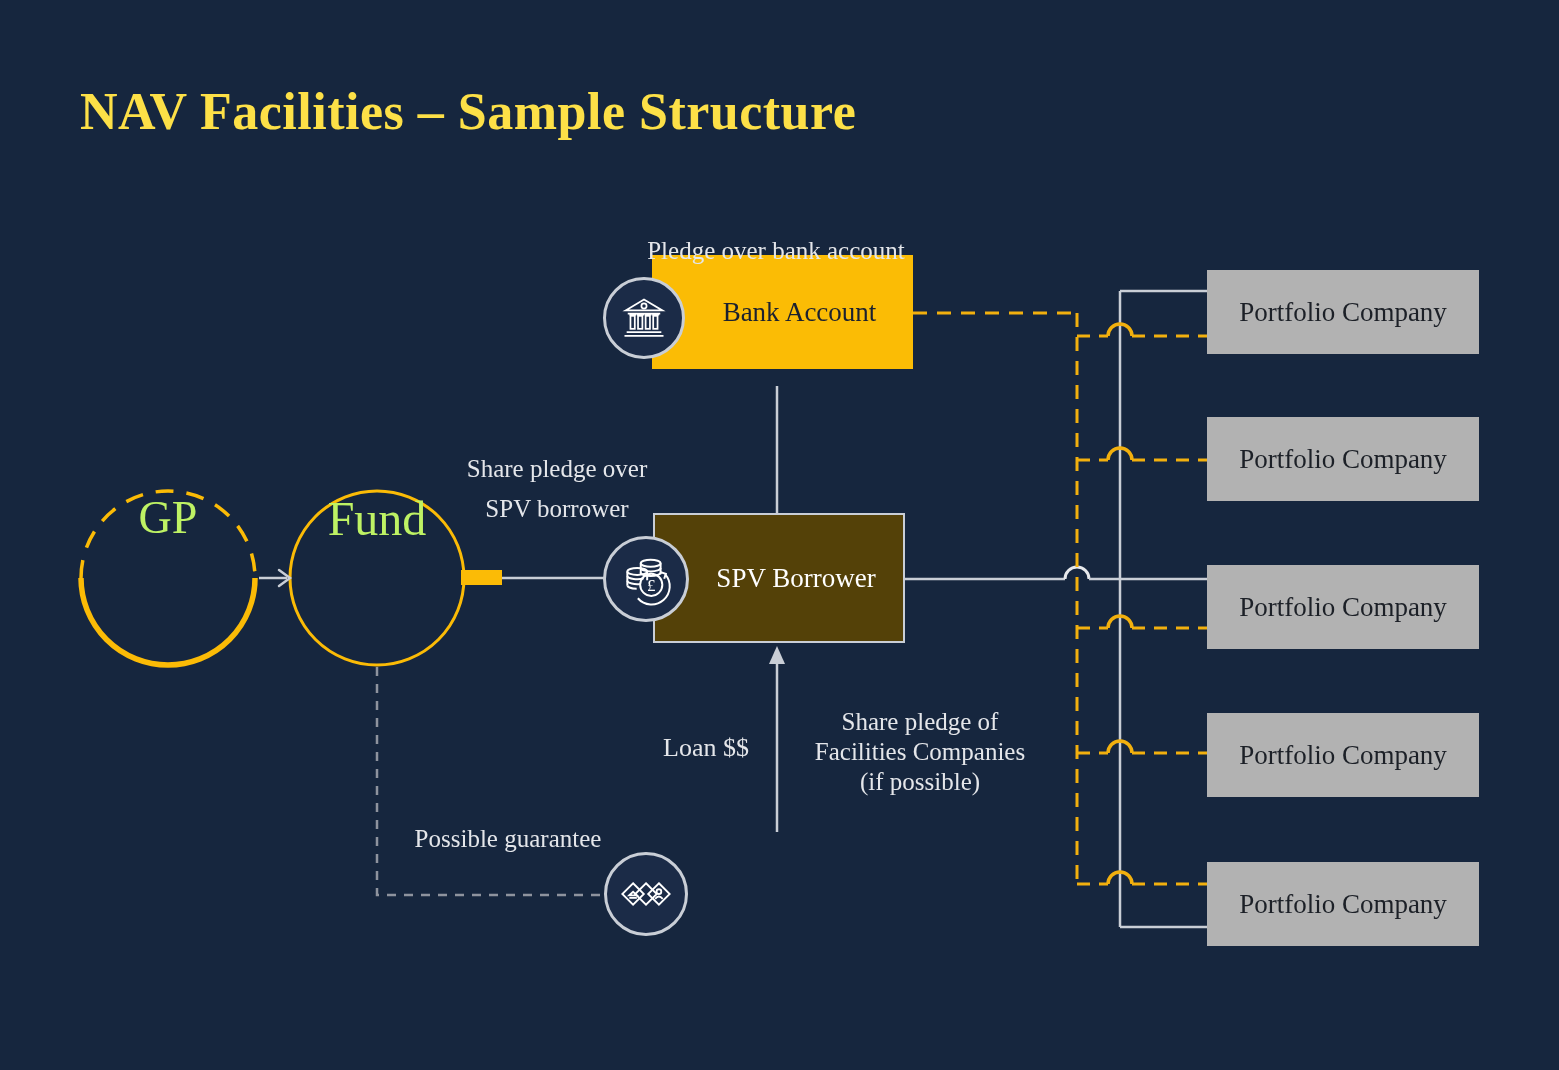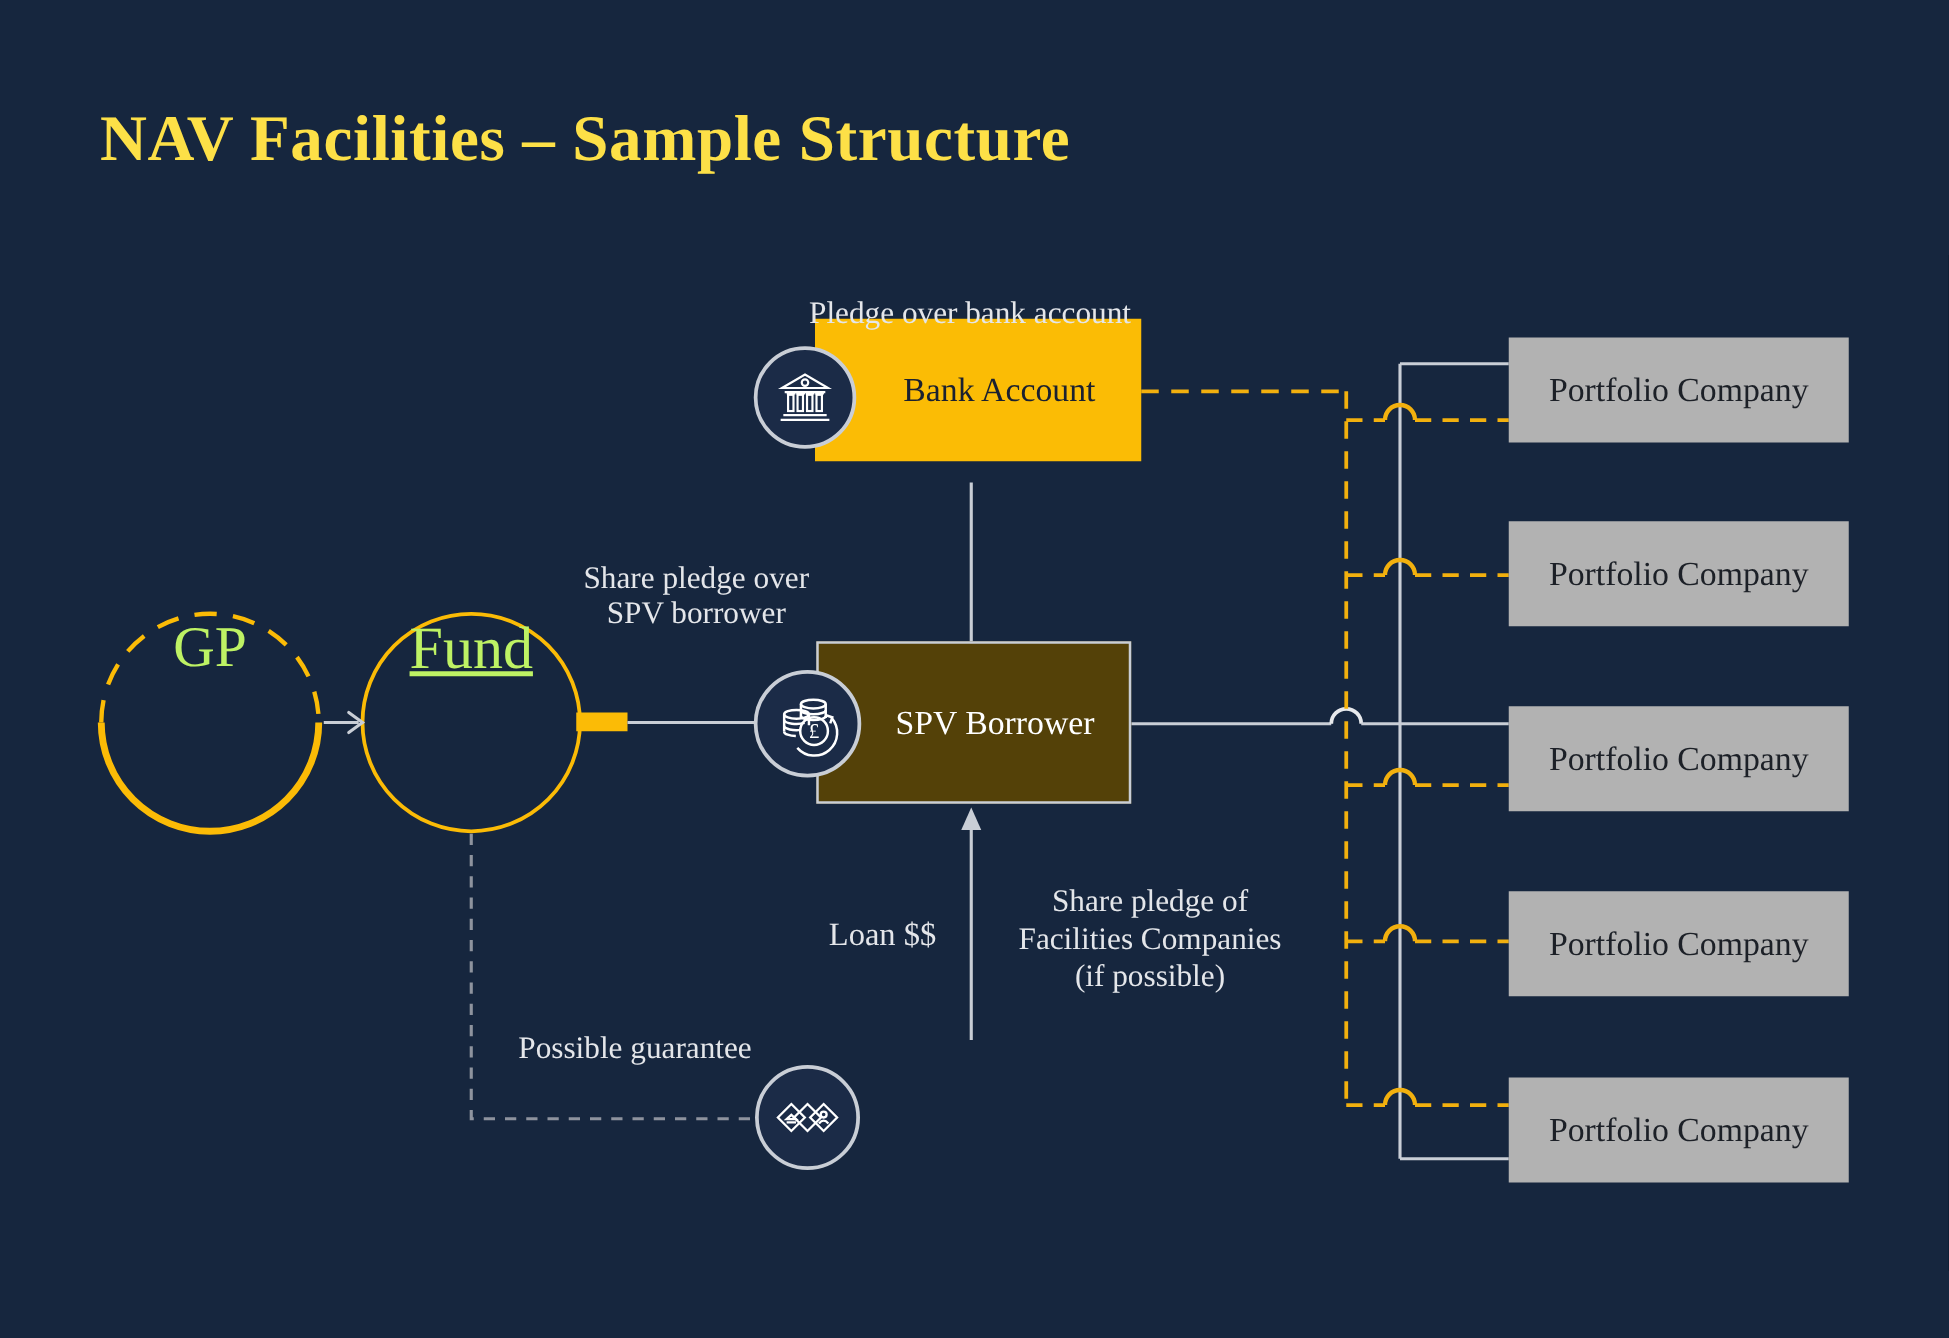--- a/index.html
+++ b/index.html
@@ -28,35 +28,35 @@
   .portfolio-box{
     left:1207px;width:272px;height:84px;background:#B2B2B2;color:#1C2027;
     display:flex;align-items:center;justify-content:center;font-size:27px;
   }
 
   .circle-node{
     border-radius:50%;display:flex;justify-content:center;
     color:#bef264;
   }
   #gp-node{left:81px;top:491px;width:174px;height:174px;font-size:46px;}
-  #fund-node{left:290px;top:491px;width:174px;height:174px;font-size:48px;text-decoration:underline;}
+  #fund-node{left:290px;top:491px;width:174px;height:174px;font-size:48px;}
 
   .icon-circle{
     border-radius:50%;background:#1B2B47;border:3px solid #C9CED6;
     display:flex;align-items:center;justify-content:center;box-sizing:border-box;
   }
   #bank-icon-circle{left:603px;top:277px;width:82px;height:82px;}
   #spv-icon-circle{left:603px;top:536px;width:86px;height:86px;}
   #lender-icon-circle{left:604px;top:852px;width:84px;height:84px;}
 
   .edge-label{
     color:#E4E6EA;text-align:center;white-space:pre-line;line-height:30px;font-size:25px;
   }
   #label-pledge-bank{left:576px;top:208px;width:400px;margin-top:28px;}
-  #label-share-pledge-spv{left:407px;top:449px;width:300px;line-height:28px;}
+  #label-share-pledge-spv{left:407px;top:449px;width:300px;line-height:40px;}
   #label-loan{left:606px;top:733px;width:200px;font-size:26px;}
   #label-share-pledge-portfolio{left:770px;top:707px;width:300px;}
   #label-possible-guarantee{left:358px;top:824px;width:300px;}
 </style>
 </head>
 <body>
 
 <div id="canvas">
 
   <svg id="connector-layer" width="1559" height="1070" viewBox="0 0 1559 1070">

